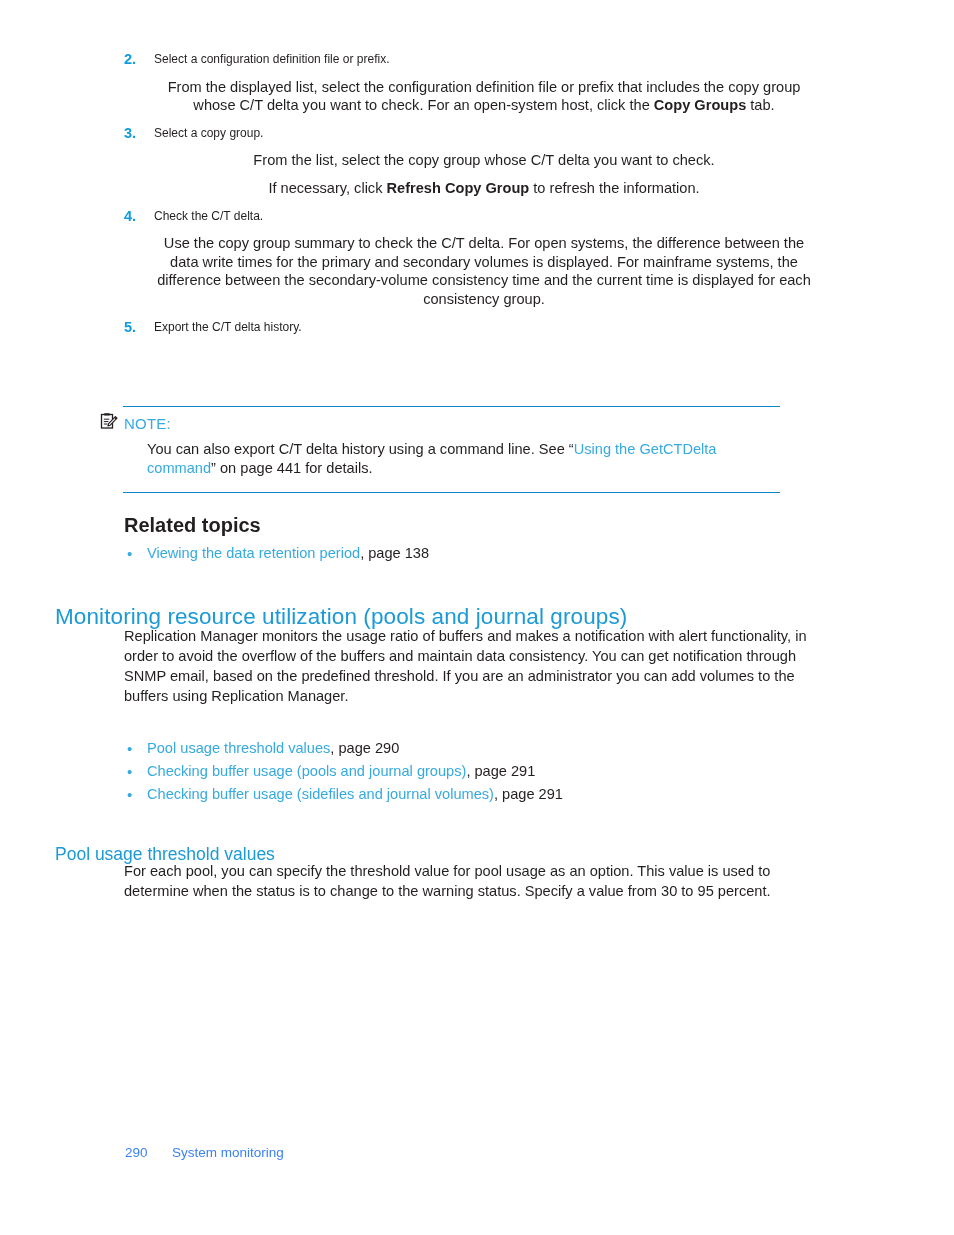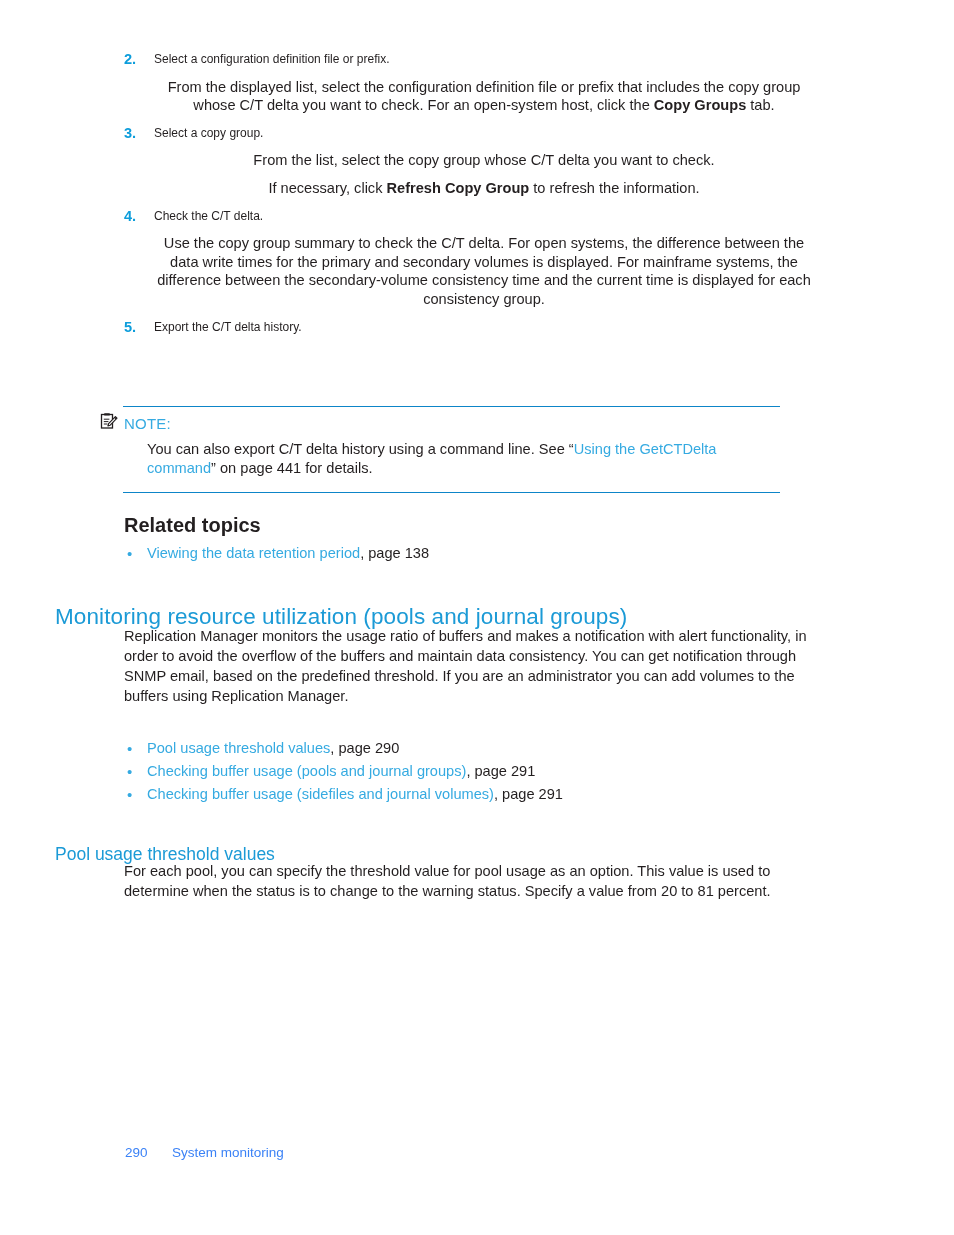--- a/index.html
+++ b/index.html
@@ -258,20 +258,20 @@
         <span class="bullet-dot">•</span>
         <span class="bullet-text"><span class="link">Checking buffer usage (pools and journal groups)</span><span>, page 291</span></span>
       </div>
       <div class="bullet-row">
         <span class="bullet-dot">•</span>
         <span class="bullet-text"><span class="link">Checking buffer usage (sidefiles and journal volumes)</span><span>, page 291</span></span>
       </div>
     </div>
 
   <h2 class="h2-section">Pool usage threshold values</h2>
-  <div class="para-block" id="pool-para">For each pool, you can specify the threshold value for pool usage as an option. This value is used to determine when the status is to change to the warning status. Specify a value from 20 to 81 percent.</div>
+  <div class="para-block" id="pool-para">For each pool, you can specify the threshold value for pool usage as an option. This value is used to determine when the status is to change to the warning status. Specify a value from 30 to 95 percent.</div>
 
   <div class="footer">
     <span class="footer-page">290</span>
     <span class="footer-label">System monitoring</span>
   </div>
 
 </div>
 
 </body></html>

